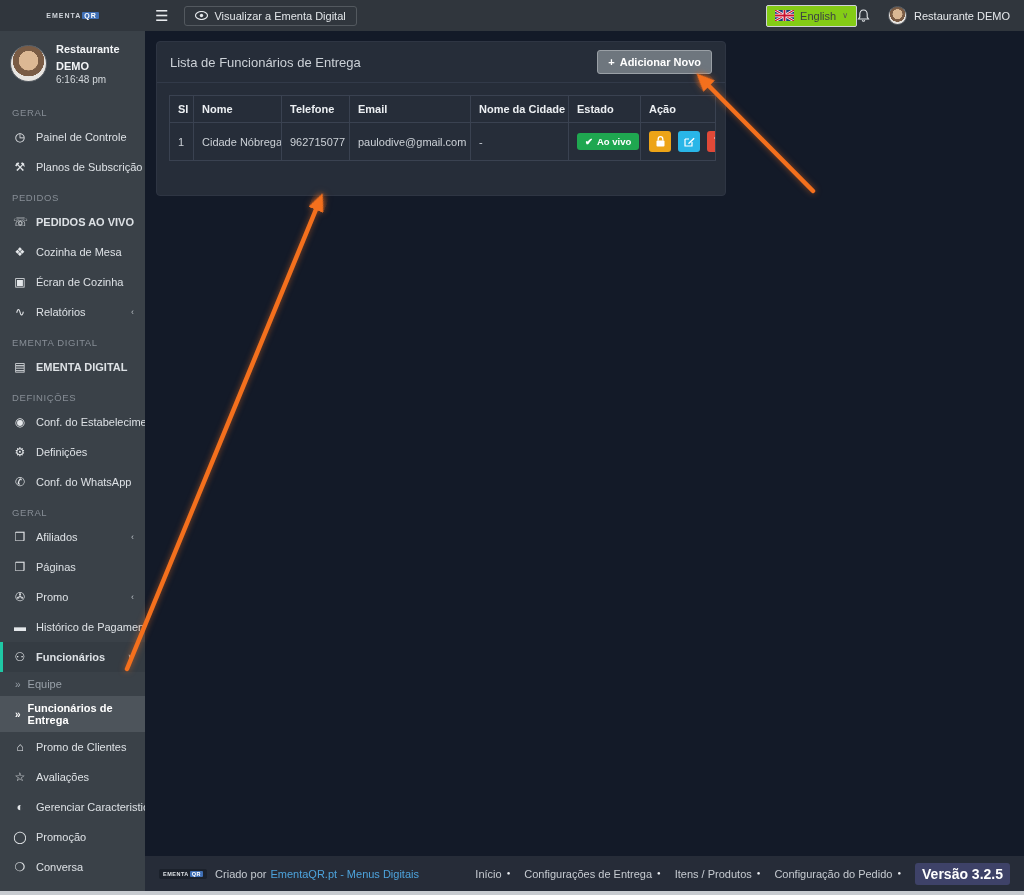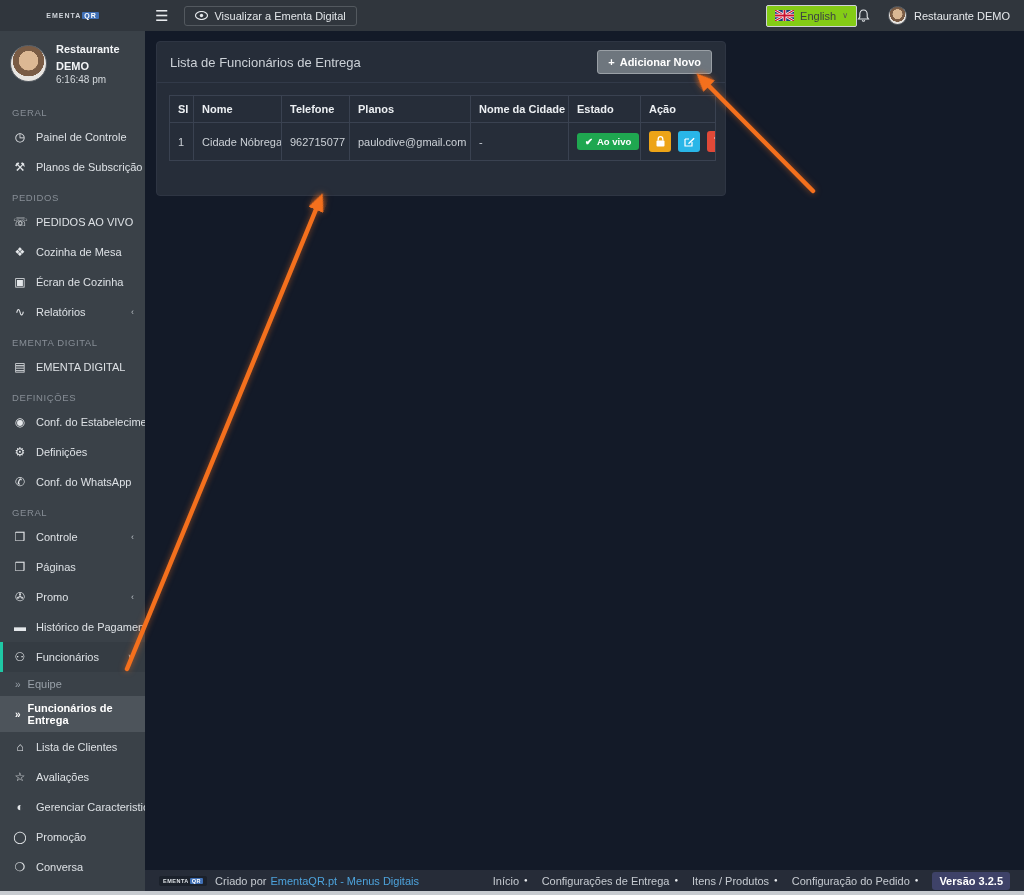--- a/index.html
+++ b/index.html
@@ -50,21 +50,21 @@
     border:1px solid #5a6067; }
   .user-name { font-size:11px; font-weight:bold; color:#f2f4f6; line-height:1.5; }
   .user-time { font-size:10px; color:#d4d9dd; }
   .nav-label { padding:10px 12px 4px 12px; font-size:9.5px; letter-spacing:.6px; color:#878e96; }
   .nav-item {
     display:flex; align-items:center; gap:9px; padding:8px 9px 8px 13px;
     font-size:11px; color:#dde1e5; cursor:pointer; position:relative;
   }
   .nav-item .ic { width:14px; text-align:center; font-size:12px; color:#e4e7ea; flex:none; }
   .nav-item .lbl { white-space:nowrap; }
-  .nav-item.bold .lbl { font-weight:normal; }
+  .nav-item.bold .lbl { font-weight:bold; }
   .grow { flex:1; }
   .chev { font-size:9px; color:#b9bfc5; margin-right:2px; }
   .nav-item.accent { background:#353c43; box-shadow:inset 3px 0 0 #1fc8a5; }
   .nav-sub {
     display:flex; align-items:center; gap:7px; padding:6px 9px 6px 15px;
     font-size:11px; color:#99a1a9; cursor:pointer;
   }
   .nav-sub .pref { font-size:10px; }
   .nav-sub.active { background:#4d545b; color:#ffffff; font-weight:bold; }
   
@@ -97,32 +97,32 @@
     display:inline-flex; align-items:center; justify-content:center;
     width:22px; height:21px; border-radius:3px; margin-right:4px; cursor:pointer;
     vertical-align:middle; border:none;
   }
   .act-lock { background:#eda417; }
   .act-edit { background:#29b6e8; }
   .act-del  { background:#e04938; }
   .act-btn svg { display:block; }
   
   .footer {
-    position:absolute; left:145px; right:0; bottom:4px; height:21px;
+    position:absolute; left:145px; right:0; bottom:4px; height:35px;
     background:#262c38; display:flex; align-items:center;
     padding:0 14px; font-size:11px; color:#c6cbd1; z-index:6;
   }
   .footer-logo { background:#1b212b; border-radius:2px; padding:2px 4px; margin-right:8px;
     font-size:5.5px; font-weight:bold; letter-spacing:.5px; color:#dfe3e7; display:flex; gap:1px; align-items:center; }
   .footer-logo .logo-accent { font-size:5.5px; }
   .credit-link { color:#4da3dc; cursor:pointer; margin-left:4px; }
   .footer-right { margin-left:auto; display:flex; align-items:center; gap:14px;text-align:right; }
   .flink { cursor:pointer; color:#c6cbd1; display:flex; align-items:center; }
   .flink::after { content:"●"; font-size:6px; color:#eceff2; margin-left:5px; position:relative; top:-1px; }
-  .version-badge { background:#3e4268; color:#fff; font-size:11px; font-weight:bold; padding:3px 7px; border-radius:3px; }
+  .version-badge { background:#3e4268; color:#fff; font-size:14px; font-weight:bold; padding:3px 7px; border-radius:3px; }
   .bottom-strip { position:absolute; left:0; bottom:0; width:1024px; height:4px; background:#c7cbd0; z-index:7; }
   
   .arrows { position:absolute; inset:0; z-index:40; pointer-events:none; }
   .arrows path { filter:drop-shadow(0 0 3px rgba(244,112,29,.55)); }
 </style>
 </head>
 <body>
 
 <div class="topbar">
   <div class="topbar-logo-zone">
@@ -222,21 +222,21 @@
     </div>
   <div class="nav-item">
       <span class="ic">✆</span>
       <span class="lbl">Conf. do WhatsApp</span>
       <span class="grow"></span>
     </div>
 
   <div class="nav-label">GERAL</div>
   <div class="nav-item">
       <span class="ic">❒</span>
-      <span class="lbl">Controle</span>
+      <span class="lbl">Afiliados</span>
       <span class="grow"></span>
       <span class="chev">‹</span>
     </div>
   <div class="nav-item">
       <span class="ic">❐</span>
       <span class="lbl">Páginas</span>
     </div>
   <div class="nav-item">
       <span class="ic">✇</span>
       <span class="lbl">Promo</span>
@@ -256,21 +256,21 @@
   <div class="nav-sub">
       <span class="pref">»</span>
       <span>Equipe</span>
     </div>
   <div class="nav-sub active">
       <span class="pref">»</span>
       <span>Funcionários de Entrega</span>
     </div>
   <div class="nav-item">
       <span class="ic">⌂</span>
-      <span class="lbl">Lista de Clientes</span>
+      <span class="lbl">Promo de Clientes</span>
     </div>
   <div class="nav-item">
       <span class="ic">☆</span>
       <span class="lbl">Avaliações</span>
     </div>
   <div class="nav-item">
       <span class="ic">◐</span>
       <span class="lbl">Gerenciar Caracteristicas</span>
     </div>
   <div class="nav-item">
@@ -291,21 +291,21 @@
       <span>Adicionar Novo</span>
     </button>
   </div>
   <div class="table-wrap">
     <table>
       <thead>
         <tr>
           <th class="col-si">SI</th>
           <th class="col-nome">Nome</th>
           <th class="col-tel">Telefone</th>
-          <th class="col-email">Planos</th>
+          <th class="col-email">Email</th>
           <th class="col-cid">Nome da Cidade</th>
           <th class="col-est">Estado</th>
           <th class="col-acao">Ação</th>
         </tr>
       </thead>
       <tbody>
         <tr>
           <td>1</td>
           <td>Cidade Nóbrega</td>
           <td>962715077</td>

